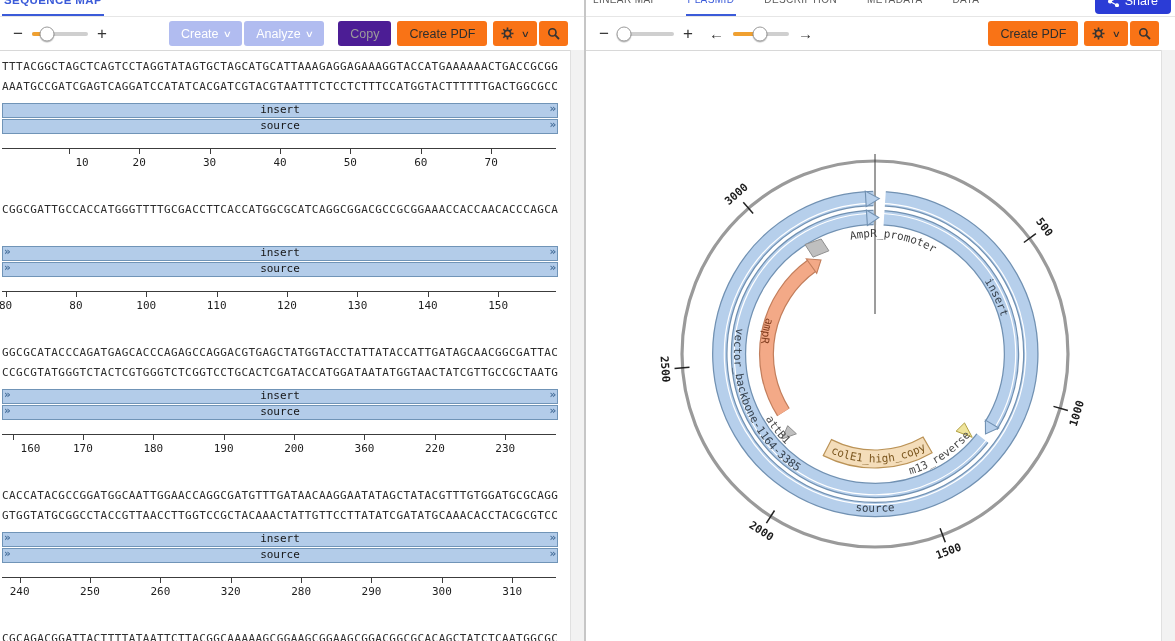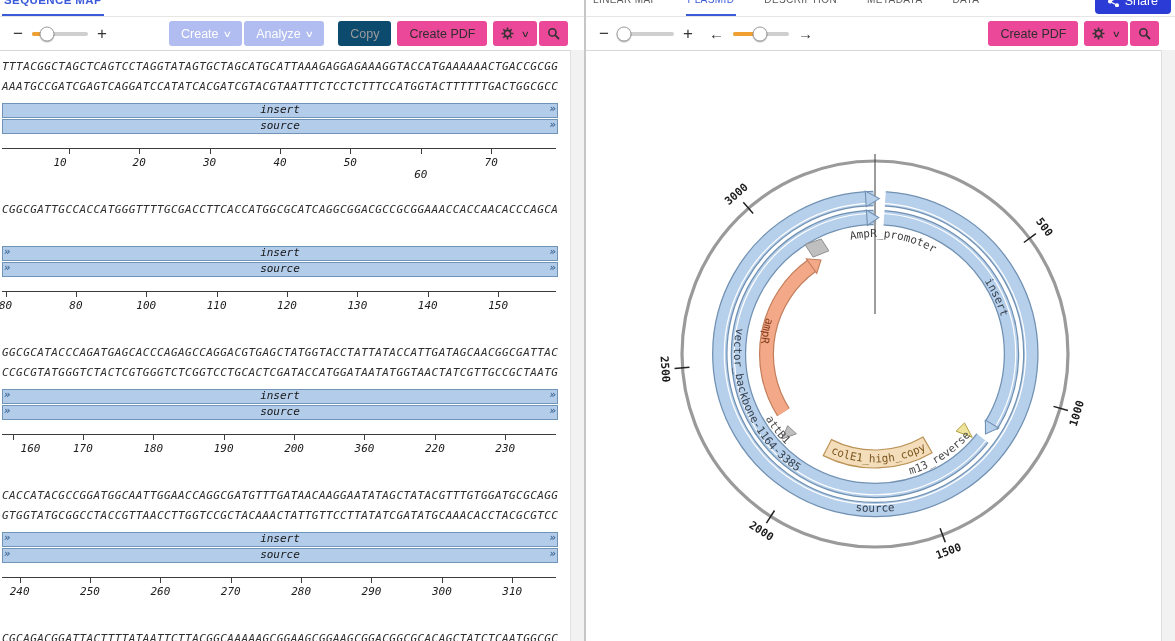--- a/index.html
+++ b/index.html
@@ -20,27 +20,27 @@
   
   .toolbar{height:33px;display:flex;align-items:center;border-bottom:1px solid #d8d8d8;padding:0 8px;background:#fff;}
   .zoombtn{font-size:17px;color:#333;padding:0 5px;cursor:pointer;line-height:1;}
   .panbtn{font-size:15px;color:#333;padding:0 5px;cursor:pointer;line-height:1;}
   .slider{width:56px;height:4px;background:#cfcfcf;border-radius:2px;position:relative;margin:0 4px;cursor:pointer;}
   .slider .fill{position:absolute;left:0;top:0;height:100%;background:#f0a030;border-radius:2px;}
   .slider .knob{position:absolute;top:50%;transform:translate(-50%,-50%);width:13px;height:13px;border-radius:50%;background:#fff;border:1px solid #9c9c9c;box-shadow:0 1px 1px rgba(0,0,0,.25);}
   .spacer{flex:1;}
   .btn{height:25px;border-radius:3px;border:none;font-size:12.5px;display:inline-flex;align-items:center;justify-content:center;padding:0 12px;cursor:pointer;white-space:nowrap;font-family:"Liberation Sans",sans-serif;}
   .btn.primary{background:#b1bcf0;color:#fff;}
-  .btn.disabled{background:#0c4a6e;color:#9b9b9b;}
-  .btn.gray{background:#ec4899;color:#2e2e2e;}
+  .btn.disabled{background:#4c1d95;color:#9b9b9b;}
+  .btn.gray{background:#f97316;color:#2e2e2e;}
   .btn.iconbtn{padding:0 8px;gap:3px;}
   .caret{font-size:9px;margin-left:5px;transform:scaleX(1.4);display:inline-block;}
   .mr2{margin-right:2px;} .mr6{margin-right:6px;} .mr14{margin-right:14px;}
   
-  .seq-area{position:absolute;left:0;top:50px;right:14px;bottom:0;overflow:hidden;font-style:italic;}
+  .seq-area{position:absolute;left:0;top:50px;right:14px;bottom:0;overflow:hidden;}
   .seq-block{position:relative;height:143px;}
   .seq-line{position:absolute;left:2px;width:556px;font-family:"DejaVu Sans Mono",monospace;font-size:11px;letter-spacing:.42px;white-space:pre;color:#2d2d2d;}
   .ann{position:absolute;left:2px;width:554px;height:13px;background:#b3cce9;border:1px solid #7094b7;font-family:"DejaVu Sans Mono",monospace;font-size:11px;line-height:12px;text-align:center;color:#151515;cursor:pointer;}
   .ann .cont{position:absolute;top:-1px;color:#49719c;font-weight:bold;font-size:11px;}
   .ann .cont.l{left:1px;} .ann .cont.r{right:1px;}
   .ruler-line{position:absolute;left:2px;width:554px;height:1px;background:#3c3c3c;}
   .rtick{position:absolute;width:1px;height:5px;background:#3c3c3c;}
   .rlabel{position:absolute;transform:translateX(-50%);font-family:"DejaVu Sans Mono",monospace;font-size:11px;color:#1e1e1e;}
   
   .vscroll{position:absolute;top:50px;bottom:0;right:0;width:13px;background:#f2f2f2;border-left:1px solid #e0e0e0;cursor:pointer;}
@@ -94,31 +94,31 @@
     </div>
 
     <div class="seq-area" id="seq-area">
         <div class="seq-block" style="margin-top: 10px;">
           <div class="seq-line" style="top: 0px;">TTTACGGCTAGCTCAGTCCTAGGTATAGTGCTAGCATGCATTAAAGAGGAGAAAGGTACCATGAAAAAACTGACCGCGG</div>
           <div class="seq-line" style="top: 20px;">AAATGCCGATCGAGTCAGGATCCATATCACGATCGTACGTAATTTCTCCTCTTTCCATGGTACTTTTTTGACTGGCGCC</div>
           <div class="ann" style="top: 43px;"><span>insert</span><span class="cont r">»</span></div>
           <div class="ann" style="top: 59px;"><span>source</span><span class="cont r">»</span></div>
           <div class="ruler-line" style="top: 88px;"></div>
           <div class="rtick" style="left: 68.861px; top: 89px;"></div>
-          <div class="rlabel" style="left: 60px; top: 96px;">10</div>
+          <div class="rlabel" style="left: 82px; top: 96px;">10</div>
           <div class="rtick" style="left: 139.241px; top: 89px;"></div>
           <div class="rlabel" style="left: 139.241px; top: 96px;">20</div>
           <div class="rtick" style="left: 209.621px; top: 89px;"></div>
           <div class="rlabel" style="left: 209.621px; top: 96px;">30</div>
           <div class="rtick" style="left: 280.001px; top: 89px;"></div>
           <div class="rlabel" style="left: 280.001px; top: 96px;">40</div>
           <div class="rtick" style="left: 350.381px; top: 89px;"></div>
           <div class="rlabel" style="left: 350.381px; top: 96px;">50</div>
           <div class="rtick" style="left: 420.761px; top: 89px;"></div>
-          <div class="rlabel" style="left: 420.761px; top: 96px; margin-top: 12px;">60</div>
+          <div class="rlabel" style="left: 420.761px; top: 96px;">60</div>
           <div class="rtick" style="left: 491.141px; top: 89px;"></div>
           <div class="rlabel" style="left: 491.141px; top: 96px;">70</div>
         </div>
         <div class="seq-block">
           <div class="seq-line" style="top: 0px;">CGGCGATTGCCACCATGGGTTTTGCGACCTTCACCATGGCGCATCAGGCGGACGCCGCGGAAACCACCAACACCCAGCA</div>
           <div class="ann" style="top: 43px;"><span>insert</span><span class="cont l">»</span><span class="cont r">»</span></div>
           <div class="ann" style="top: 59px;"><span>source</span><span class="cont l">»</span><span class="cont r">»</span></div>
           <div class="ruler-line" style="top: 88px;"></div>
           <div class="rtick" style="left: 5.519px; top: 89px;"></div>
           <div class="rlabel" style="left: 5.519px; top: 96px;">80</div>
@@ -166,21 +166,21 @@
           <div class="ann" style="top: 43px;"><span>insert</span><span class="cont l">»</span><span class="cont r">»</span></div>
           <div class="ann" style="top: 59px;"><span>source</span><span class="cont l">»</span><span class="cont r">»</span></div>
           <div class="ruler-line" style="top: 88px;"></div>
           <div class="rtick" style="left: 19.595px; top: 89px;"></div>
           <div class="rlabel" style="left: 19.595px; top: 96px;">240</div>
           <div class="rtick" style="left: 89.975px; top: 89px;"></div>
           <div class="rlabel" style="left: 89.975px; top: 96px;">250</div>
           <div class="rtick" style="left: 160.355px; top: 89px;"></div>
           <div class="rlabel" style="left: 160.355px; top: 96px;">260</div>
           <div class="rtick" style="left: 230.735px; top: 89px;"></div>
-          <div class="rlabel" style="left: 230.735px; top: 96px;">270</div>
+          <div class="rlabel" style="left: 230.735px; top: 96px;">320</div>
           <div class="rtick" style="left: 301.115px; top: 89px;"></div>
           <div class="rlabel" style="left: 301.115px; top: 96px;">280</div>
           <div class="rtick" style="left: 371.495px; top: 89px;"></div>
           <div class="rlabel" style="left: 371.495px; top: 96px;">290</div>
           <div class="rtick" style="left: 441.875px; top: 89px;"></div>
           <div class="rlabel" style="left: 441.875px; top: 96px;">300</div>
           <div class="rtick" style="left: 512.255px; top: 89px;"></div>
           <div class="rlabel" style="left: 512.255px; top: 96px;">310</div>
         </div>
         <div class="seq-block">

